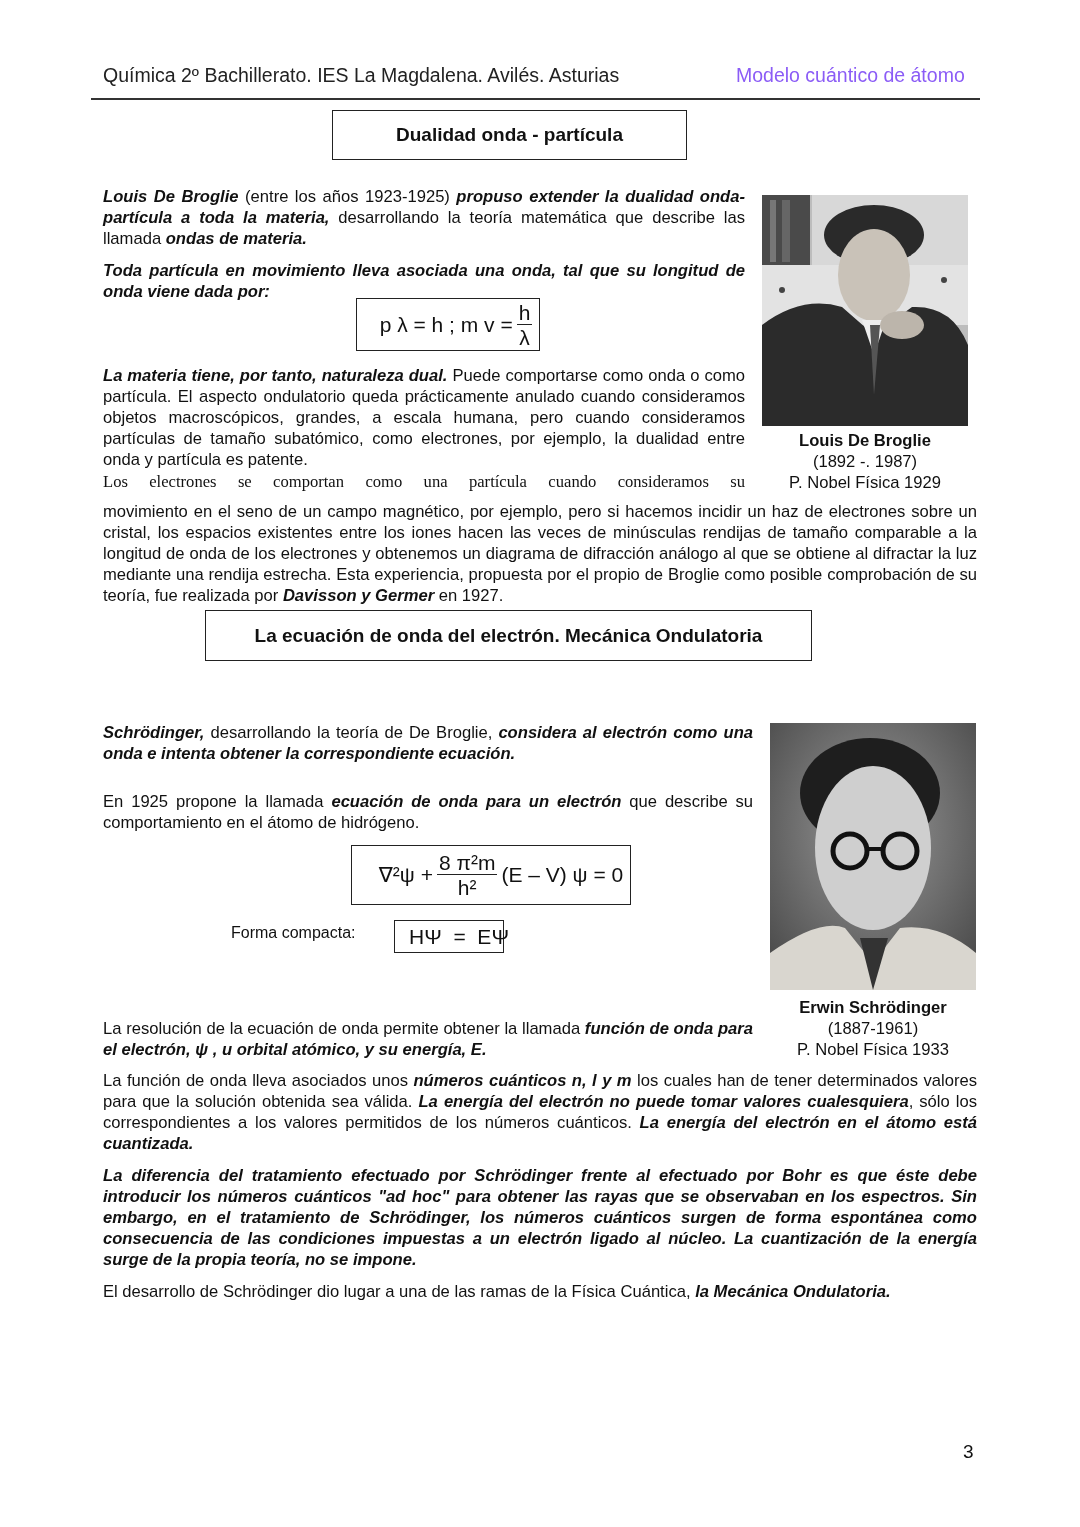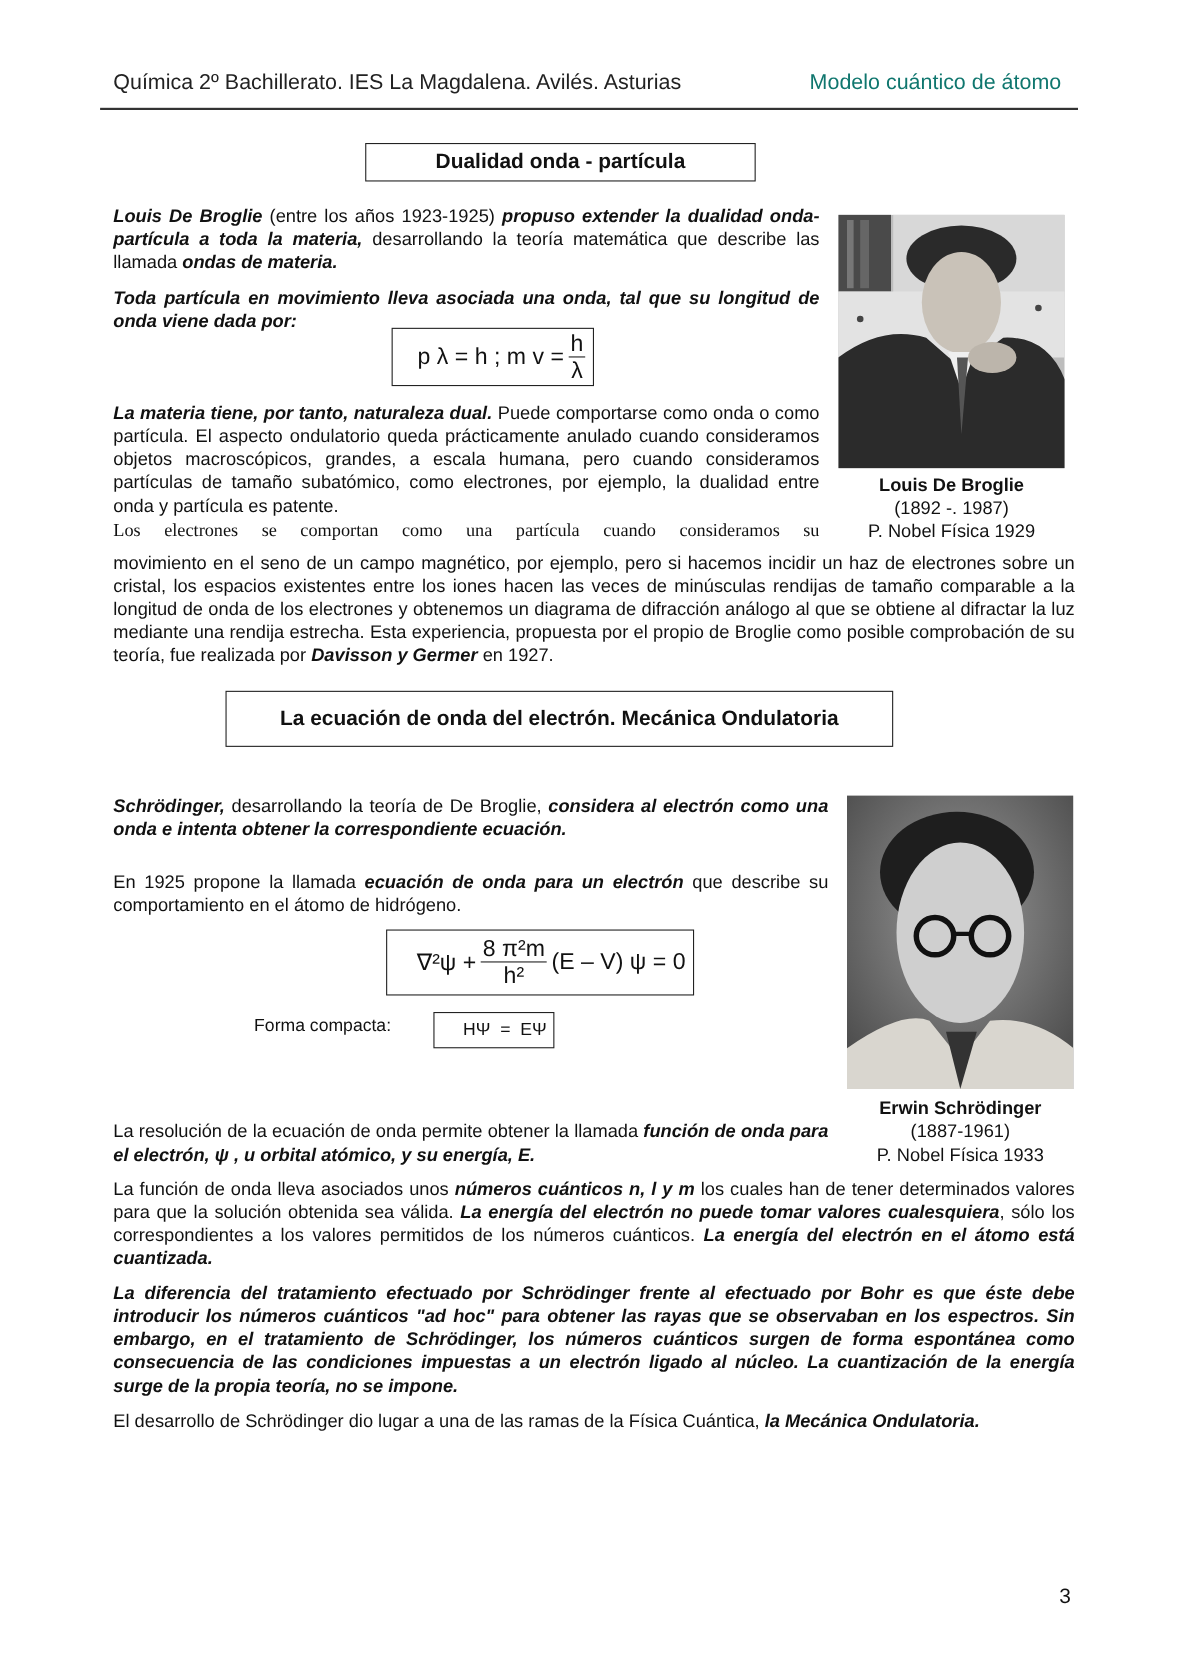--- a/index.html
+++ b/index.html
@@ -1,25 +1,25 @@
 <!DOCTYPE html>
 <html><head>
 <meta charset="utf-8">
 <style>
   html, body { margin: 0; padding: 0; background: #ffffff; }
   body { width: 1080px; height: 1527px; position: relative; overflow: hidden;
          font-family: "Liberation Sans", sans-serif; color: #111; }
   .abs { position: absolute; }
   .hdr-left { left: 103px; top: 64px; font-size: 19.5px; color: #222; }
-  .hdr-right { left: 736px; top: 64px; font-size: 19.5px; color: #0f766e; }
+  .hdr-right { left: 736px; top: 64px; font-size: 19.5px; color: #8b5cf6; }
   .hdr-rule { left: 91px; top: 98px; width: 889px; height: 2px; background: #333; }
   .titlebox { border: 1.5px solid #222; background: #fff; display: flex; align-items: center;
               justify-content: center; font-weight: bold; font-size: 19px; box-sizing: border-box; }
-  .t1 { left: 332px; top: 130px; width: 355px; height: 35px; }
-  .t2 { left: 205px; top: 628px; width: 607px; height: 51px; }
+  .t1 { left: 332px; top: 110px; width: 355px; height: 50px; }
+  .t2 { left: 205px; top: 610px; width: 607px; height: 51px; }
   .p { font-size: 16.6px; line-height: 21px; text-align: justify; margin: 0; }
   .bi { font-weight: bold; font-style: italic; }
   .col { position: absolute; }
   .eqbox { border: 1.5px solid #222; box-sizing: border-box; display: flex; align-items: center;
            justify-content: center; font-size: 21px; background: #fff; padding-left: 20px; }
   .frac { display: inline-flex; flex-direction: column; align-items: center; vertical-align: middle;
           margin: 0 4px; line-height: 1; }
   .frac .num { border-bottom: 1.3px solid #222; padding: 0 2px 1px; }
   .frac .den { padding-top: 2px; }
   .photo { position: absolute; overflow: hidden; }
@@ -102,21 +102,21 @@
 <div class="abs eqbox" style="left:309px; top:845px; width:280px; height:60px; font-size:21px;margin-left:42px;">
   <span>∇²ψ +</span>
   <span class="frac">
     <span class="num">8 π²m</span>
     <span class="den">h²</span>
   </span>
   <span>(E – V) ψ = 0</span>
 </div>
 
 <div class="abs" style="left:231px; top:924px; font-size:16px;">Forma compacta:</div>
-<div class="abs eqbox" style="left:394px; top:920px; width:110px; height:33px; font-size:16px; white-space:pre;">HΨ  =  EΨ</div>
+<div class="abs eqbox" style="left:394px; top:920px; width:110px; height:33px; font-size:21px; white-space:pre;">HΨ  =  EΨ</div>
 
 <div class="photo" style="left:770px; top:723px; width:206px; height:267px;">
   <svg width="206" height="267" viewBox="0 0 206 267">
     <defs>
       <radialGradient id="bg2" cx="50%" cy="40%" r="70%">
         <stop offset="0" stop-color="#9a9a9a"></stop>
         <stop offset="1" stop-color="#4a4a4a"></stop>
       </radialGradient>
     </defs>
     <rect width="206" height="267" fill="url(#bg2)"></rect>

